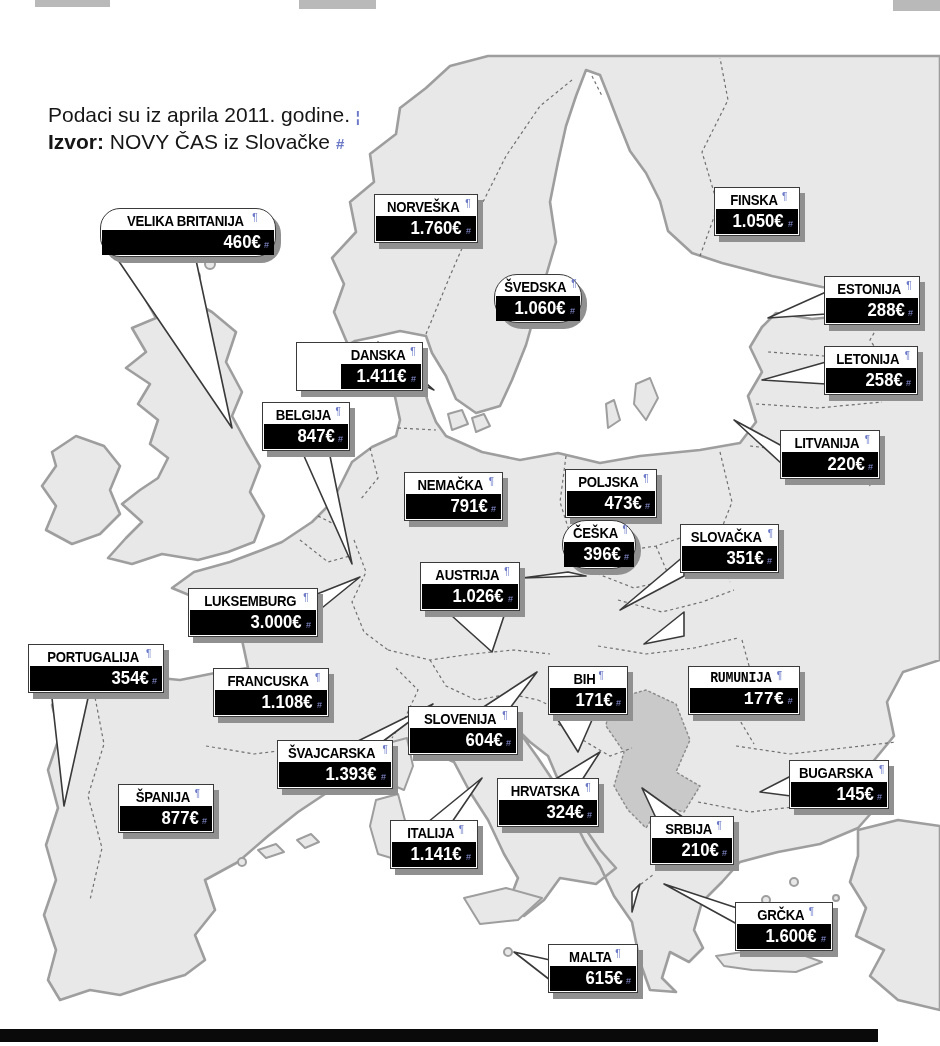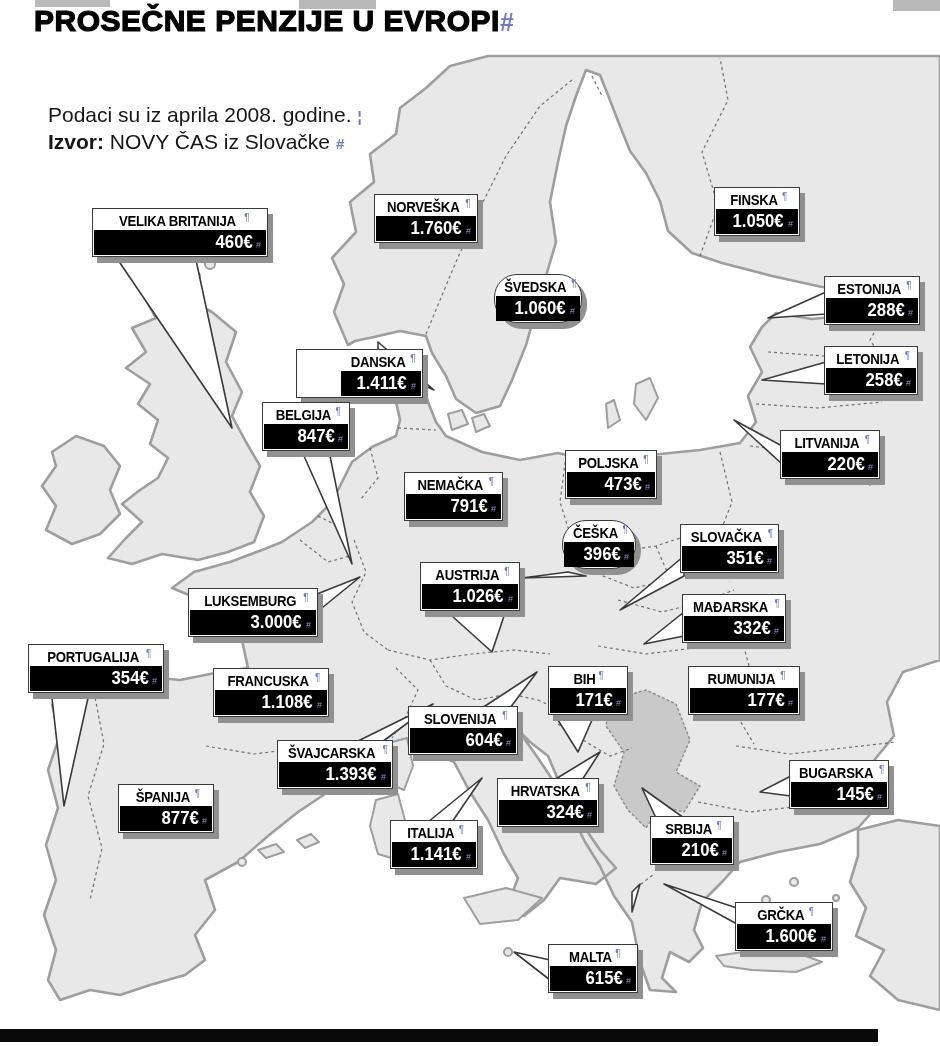--- a/index.html
+++ b/index.html
@@ -34,24 +34,23 @@
 </style>
 </head>
 <body>
 
 <div class="page">
 
   <div class="art" style="left:35px;top:0;width:75px;height:7px;"></div>
   <div class="art" style="left:299px;top:0;width:77px;height:9px;"></div>
   <div class="art" style="left:893px;top:0;width:47px;height:11px;"></div>
 
-  <div class="title"><span>PROSEČNE PENZIJE U EVROPI</span><span class="fmark">#</span></div>
 
   <div class="subtitle">
-    <div><span>Podaci su iz aprila 2008. godine.</span> <span class="fmark">¦</span></div>
+    <div><span>Podaci su iz aprila 2011. godine.</span> <span class="fmark">¦</span></div>
     <div><b>Izvor:</b> <span>NOVY ČAS iz Slovačke</span> <span class="fmark">#</span></div>
   </div>
 
   <svg class="mapsvg" width="940" height="1046" viewBox="0 0 940 1046">
 
     <path class="land" d="M348,345 L334,312 344,284 332,258 356,232 350,202 374,182 370,154 396,134 400,108 426,88 450,66 488,56 L940,56 L940,660 L903,672 887,702 894,736 871,764 881,802 858,828 L820,844 778,852 740,862 L722,882 702,902 694,930 703,948 689,962 670,952 662,978 676,992 650,990 640,962 632,922 L614,896 600,866 585,842 570,812 559,782 548,756 530,742 518,730 L538,758 558,788 578,818 600,850 L616,868 596,884 560,878 544,900 524,916 508,904 L518,878 504,854 488,820 470,792 454,762 L418,746 380,756 348,772 328,792 L298,812 268,836 238,862 205,880 L215,910 195,935 205,960 185,975 L150,985 120,995 90,990 60,1000 L48,980 56,950 44,915 56,880 46,845 58,808 48,770 60,735 52,705 64,690 L100,682 140,676 180,680 220,672 248,668 L242,640 226,612 L206,602 172,588 194,572 L230,562 262,550 282,542 L312,522 332,502 342,482 352,462 L372,447 396,436 L400,420 394,392 404,366 L420,376 428,402 436,422 L446,436 L482,452 520,460 558,453 600,463 640,456 L700,450 740,443 756,422 748,396 762,372 750,347 762,327 776,313 L812,319 852,315 888,311 L902,301 L862,293 822,287 772,276 722,263 692,253 L668,231 660,201 646,173 630,151 618,121 608,95 600,75 L586,70 L576,96 566,126 558,162 550,202 556,242 546,276 536,310 526,345 512,380 500,406 L476,413 456,399 L446,376 432,353 426,336 L400,331 374,337 355,341 Z"></path>
 
     <path class="land" d="M166,292 L146,300 156,318 132,328 146,352 126,368 150,384 138,404 158,420 150,444 168,458 158,478 140,490 122,504 142,522 126,538 108,558 132,564 162,554 198,560 228,552 254,542 264,516 250,492 260,466 246,442 232,416 242,392 226,362 236,332 212,312 190,300 Z"></path>
 
     <path class="land" d="M52,452 L76,436 104,446 120,466 110,490 120,514 100,534 72,544 46,530 56,506 42,486 56,466 Z"></path>
@@ -133,97 +132,93 @@
         <polygon points="791,776 791,796 760,792" class="tail"></polygon>
         <polygon points="428,822 452,822 482,778" class="tail"></polygon>
         <polygon points="656,818 684,818 642,788" class="tail"></polygon>
         <polygon points="632,892 632,912 640,884" class="tail"></polygon>
         <polygon points="737,908 737,924 664,884" class="tail"></polygon>
         <polygon points="550,960 550,980 514,952" class="tail"></polygon>
       </g>
   </svg>
 
   <div class="callouts">
-      <div class="callout" style="left: 92px; top: 208px; width: 172px;">
+      <div class="callout" style="left: 100px; top: 208px; width: 172px; border-radius: 20px;">
         <div class="cname"><span class="cond">VELIKA BRITANIJA</span><span class="nmark">¶</span></div>
         <div class="cval"><span class="cond">460€</span><span class="vmark">#</span></div>
       </div>
       <div class="callout" style="left: 374px; top: 194px; width: 100px;">
         <div class="cname"><span class="cond">NORVEŠKA</span><span class="nmark">¶</span></div>
         <div class="cval"><span class="cond">1.760€</span><span class="vmark">#</span></div>
       </div>
       <div class="callout" style="left: 714px; top: 187px; width: 82px;">
         <div class="cname"><span class="cond">FINSKA</span><span class="nmark">¶</span></div>
         <div class="cval"><span class="cond">1.050€</span><span class="vmark">#</span></div>
       </div>
       <div class="callout" style="left: 494px; top: 274px; width: 84px; border-radius: 23px;">
         <div class="cname"><span class="cond">ŠVEDSKA</span><span class="nmark">¶</span></div>
         <div class="cval"><span class="cond">1.060€</span><span class="vmark">#</span></div>
       </div>
       <div class="callout" style="left: 824px; top: 276px; width: 92px;">
         <div class="cname"><span class="cond">ESTONIJA</span><span class="nmark">¶</span></div>
         <div class="cval"><span class="cond">288€</span><span class="vmark">#</span></div>
       </div>
-      <div class="callout" style="left: 296px; top: 349px; width: 80px; padding-left: 44px;">
+      <div class="callout" style="left: 296px; top: 342px; width: 80px; padding-left: 44px;">
         <div class="cname"><span class="cond">DANSKA</span><span class="nmark">¶</span></div>
         <div class="cval"><span class="cond">1.411€</span><span class="vmark">#</span></div>
       </div>
       <div class="callout" style="left: 824px; top: 346px; width: 90px;">
         <div class="cname"><span class="cond">LETONIJA</span><span class="nmark">¶</span></div>
         <div class="cval"><span class="cond">258€</span><span class="vmark">#</span></div>
       </div>
       <div class="callout" style="left: 262px; top: 402px; width: 84px;">
         <div class="cname"><span class="cond">BELGIJA</span><span class="nmark">¶</span></div>
         <div class="cval"><span class="cond">847€</span><span class="vmark">#</span></div>
       </div>
       <div class="callout" style="left: 780px; top: 430px; width: 96px;">
         <div class="cname"><span class="cond">LITVANIJA</span><span class="nmark">¶</span></div>
         <div class="cval"><span class="cond">220€</span><span class="vmark">#</span></div>
       </div>
       <div class="callout" style="left: 404px; top: 472px; width: 95px;">
         <div class="cname"><span class="cond">NEMAČKA</span><span class="nmark">¶</span></div>
         <div class="cval"><span class="cond">791€</span><span class="vmark">#</span></div>
       </div>
-      <div class="callout" style="left: 565px; top: 450px; width: 88px;">
+      <div class="callout" style="left: 565px; top: 469px; width: 88px;">
         <div class="cname"><span class="cond">POLJSKA</span><span class="nmark">¶</span></div>
         <div class="cval"><span class="cond">473€</span><span class="vmark">#</span></div>
       </div>
       <div class="callout" style="left: 562px; top: 520px; width: 70px; border-radius: 24px;">
         <div class="cname"><span class="cond">ČEŠKA</span><span class="nmark">¶</span></div>
         <div class="cval"><span class="cond">396€</span><span class="vmark">#</span></div>
       </div>
       <div class="callout" style="left: 680px; top: 524px; width: 95px;">
         <div class="cname"><span class="cond">SLOVAČKA</span><span class="nmark">¶</span></div>
         <div class="cval"><span class="cond">351€</span><span class="vmark">#</span></div>
       </div>
       <div class="callout" style="left: 420px; top: 562px; width: 96px;">
         <div class="cname"><span class="cond">AUSTRIJA</span><span class="nmark">¶</span></div>
         <div class="cval"><span class="cond">1.026€</span><span class="vmark">#</span></div>
       </div>
-      <div class="callout" style="left: 682px; top: 594px; width: 100px;">
-        <div class="cname"><span class="cond">MAĐARSKA</span><span class="nmark">¶</span></div>
-        <div class="cval"><span class="cond">332€</span><span class="vmark">#</span></div>
-      </div>
       <div class="callout" style="left: 188px; top: 588px; width: 126px;">
         <div class="cname"><span class="cond">LUKSEMBURG</span><span class="nmark">¶</span></div>
         <div class="cval"><span class="cond">3.000€</span><span class="vmark">#</span></div>
       </div>
       <div class="callout" style="left: 28px; top: 644px; width: 132px;">
         <div class="cname"><span class="cond">PORTUGALIJA</span><span class="nmark">¶</span></div>
         <div class="cval"><span class="cond">354€</span><span class="vmark">#</span></div>
       </div>
       <div class="callout" style="left: 213px; top: 668px; width: 112px;">
         <div class="cname"><span class="cond">FRANCUSKA</span><span class="nmark">¶</span></div>
         <div class="cval"><span class="cond">1.108€</span><span class="vmark">#</span></div>
       </div>
       <div class="callout" style="left: 548px; top: 666px; width: 76px;">
         <div class="cname"><span class="cond">BIH</span><span class="nmark">¶</span></div>
         <div class="cval"><span class="cond">171€</span><span class="vmark">#</span></div>
       </div>
-      <div class="callout" style="left: 688px; top: 666px; width: 108px;">
+      <div class="callout" style="left: 688px; top: 666px; width: 108px; font-family: Liberation Mono, monospace;">
         <div class="cname"><span class="cond">RUMUNIJA</span><span class="nmark">¶</span></div>
         <div class="cval"><span class="cond">177€</span><span class="vmark">#</span></div>
       </div>
       <div class="callout" style="left: 408px; top: 706px; width: 106px;">
         <div class="cname"><span class="cond">SLOVENIJA</span><span class="nmark">¶</span></div>
         <div class="cval"><span class="cond">604€</span><span class="vmark">#</span></div>
       </div>
       <div class="callout" style="left: 277px; top: 740px; width: 112px;">
         <div class="cname"><span class="cond">ŠVAJCARSKA</span><span class="nmark">¶</span></div>
         <div class="cval"><span class="cond">1.393€</span><span class="vmark">#</span></div>

